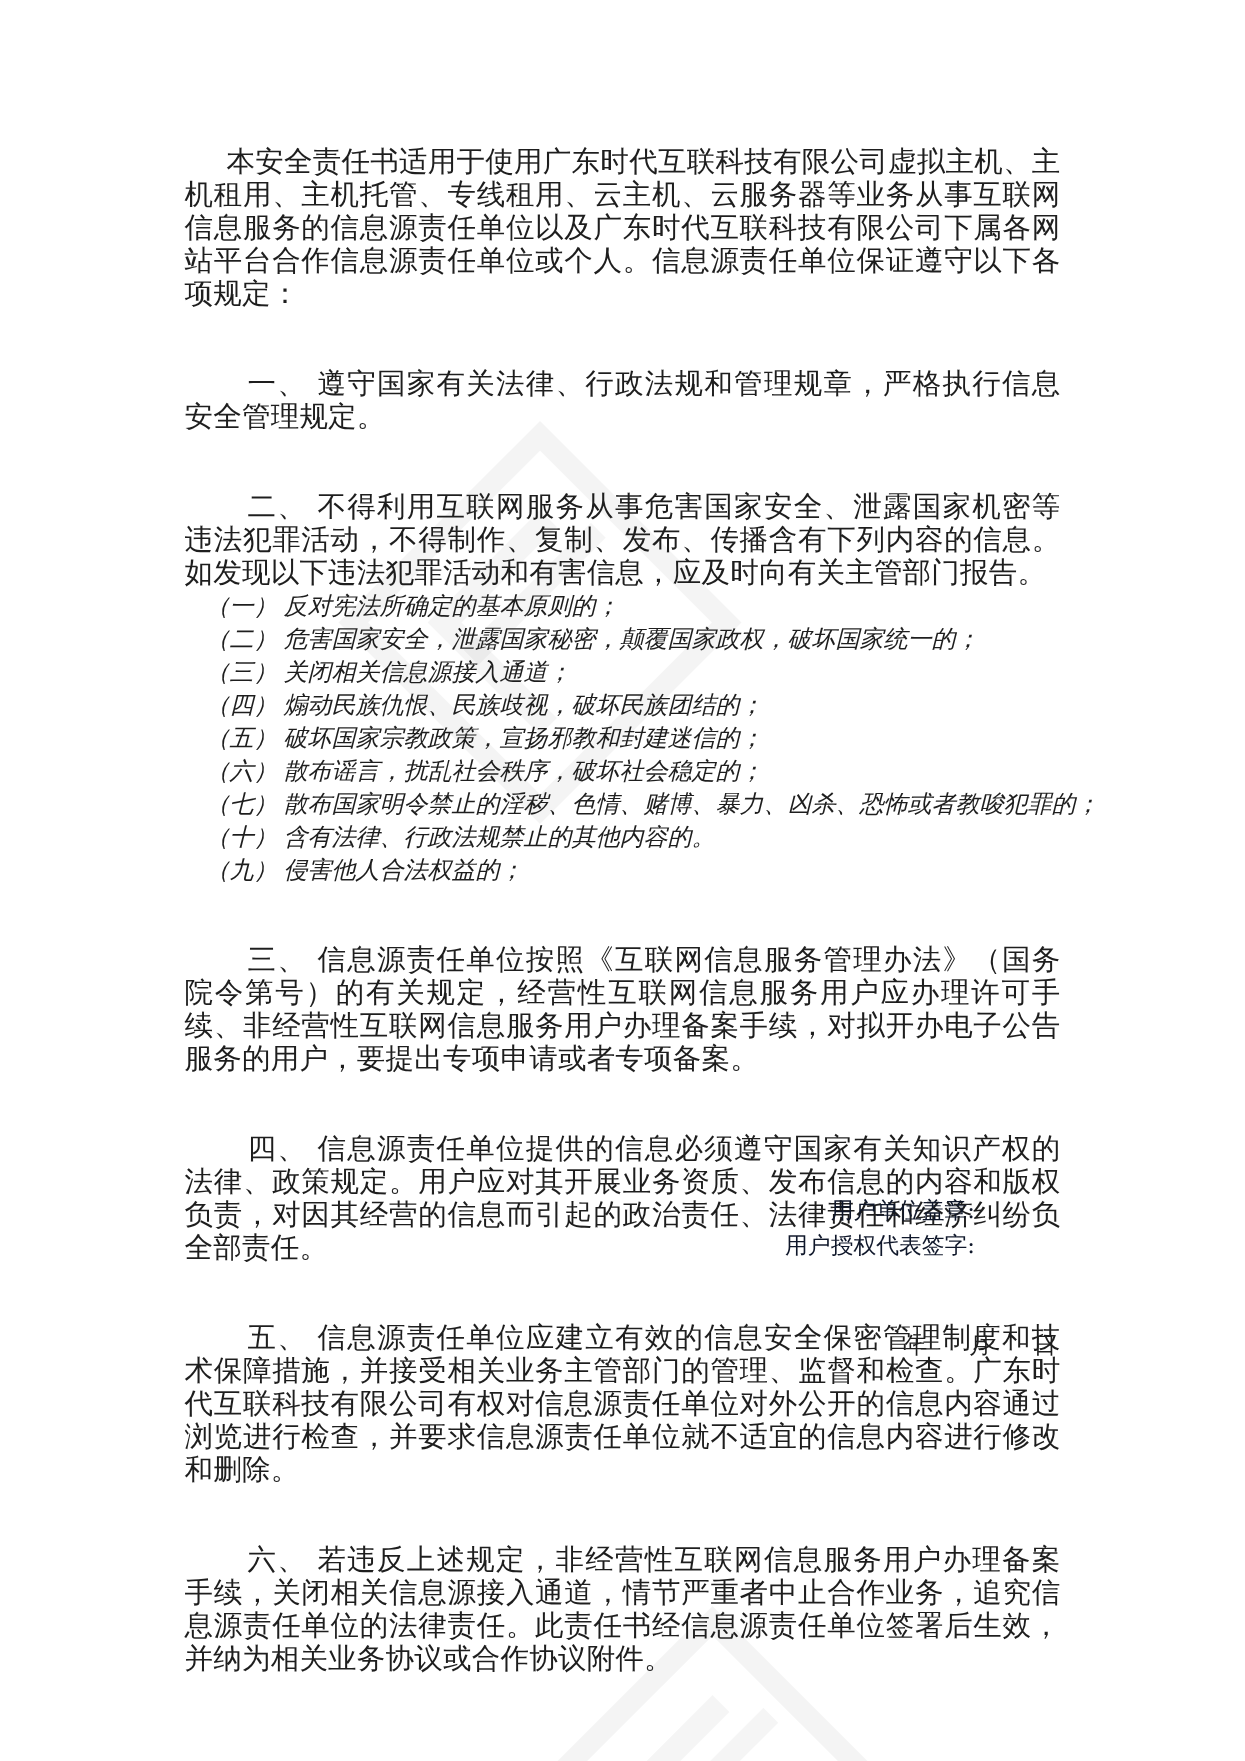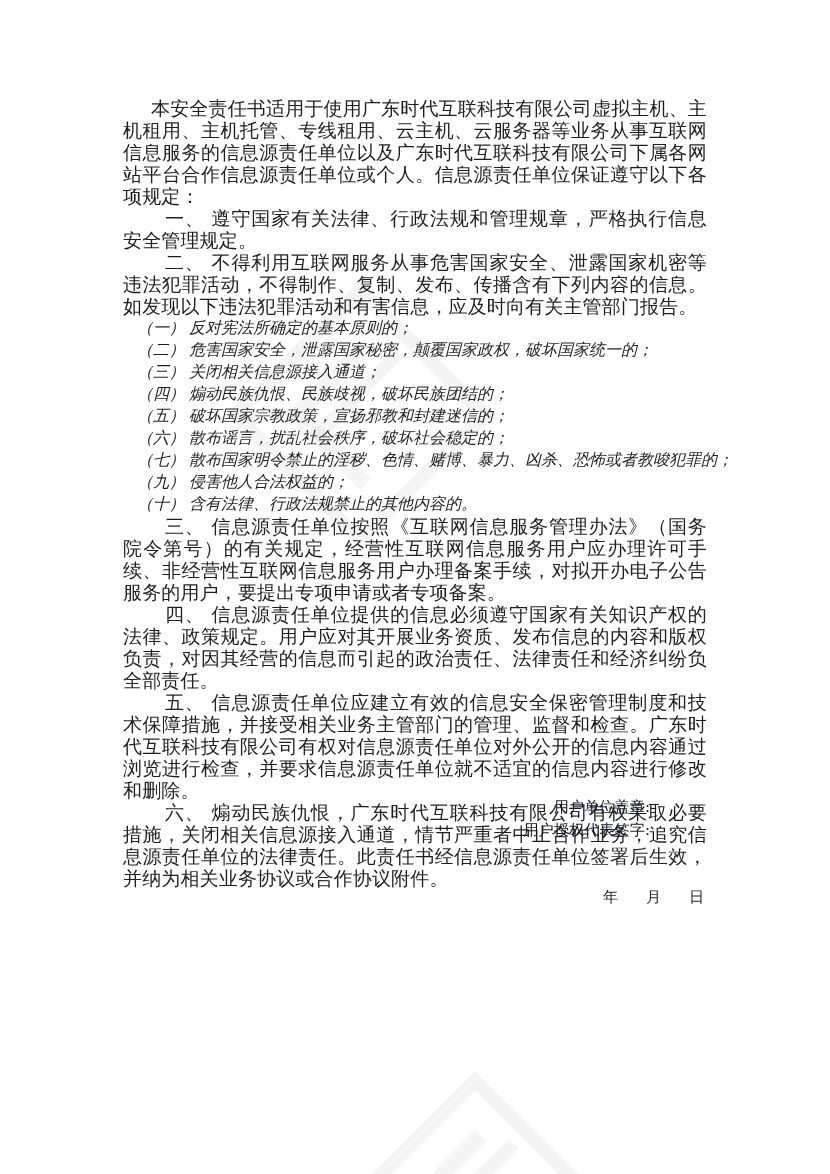--- a/index.html
+++ b/index.html
@@ -51,21 +51,21 @@
     }
     .para {
       margin: 0;
       font-size: 19px;
       line-height: 22px;
       text-align: justify;
       text-justify: inter-character;
       letter-spacing: 0.15px;
     }
     .indent2 { text-indent: 28px; }
-    .indent3 { text-indent: 42px; }
+    .indent3 { text-indent: 42px; margin-top: 38px; }
     .sub-item {
       margin: 0;
       font-size: 16px;
       line-height: 22px;
       padding-left: 14px;
       white-space: nowrap;
       font-style: italic;
     }
     .sub-item .num {
       display: inline-block;
@@ -113,31 +113,31 @@
   <p class="para indent3"><span>二、</span>&nbsp;<span>不得利用互联网服务从事危害国家安全、泄露国家机密等违法犯罪活动，不得制作、复制、发布、传播含有下列内容的信息。如发现以下违法犯罪活动和有害信息，应及时向有关主管部门报告。</span></p>
 
   <div>
     <p class="sub-item"><span class="num">（一）</span><span>反对宪法所确定的基本原则的；</span></p>
     <p class="sub-item"><span class="num">（二）</span><span>危害国家安全，泄露国家秘密，颠覆国家政权，破坏国家统一的；</span></p>
     <p class="sub-item"><span class="num">（三）</span><span>关闭相关信息源接入通道；</span></p>
     <p class="sub-item"><span class="num">（四）</span><span>煽动民族仇恨、民族歧视，破坏民族团结的；</span></p>
     <p class="sub-item"><span class="num">（五）</span><span>破坏国家宗教政策，宣扬邪教和封建迷信的；</span></p>
     <p class="sub-item"><span class="num">（六）</span><span>散布谣言，扰乱社会秩序，破坏社会稳定的；</span></p>
     <p class="sub-item"><span class="num">（七）</span><span>散布国家明令禁止的淫秽、色情、赌博、暴力、凶杀、恐怖或者教唆犯罪的；</span></p>
+    <p class="sub-item"><span class="num">（十）</span><span>含有法律、行政法规禁止的其他内容的。</span></p>
     <p class="sub-item"><span class="num">（九）</span><span>侵害他人合法权益的；</span></p>
-    <p class="sub-item"><span class="num">（十）</span><span>含有法律、行政法规禁止的其他内容的。</span></p>
   </div>
 
   <p class="para indent3"><span>三、</span>&nbsp;<span>信息源责任单位按照《互联网信息服务管理办法》（国务院令第号）的有关规定，经营性互联网信息服务用户应办理许可手续、非经营性互联网信息服务用户办理备案手续，对拟开办电子公告服务的用户，要提出专项申请或者专项备案。</span></p>
 
   <p class="para indent3"><span>四、</span>&nbsp;<span>信息源责任单位提供的信息必须遵守国家有关知识产权的法律、政策规定。用户应对其开展业务资质、发布信息的内容和版权负责，对因其经营的信息而引起的政治责任、法律责任和经济纠纷负全部责任。</span></p>
 
   <p class="para indent3"><span>五、</span>&nbsp;<span>信息源责任单位应建立有效的信息安全保密管理制度和技术保障措施，并接受相关业务主管部门的管理、监督和检查。广东时代互联科技有限公司有权对信息源责任单位对外公开的信息内容通过浏览进行检查，并要求信息源责任单位就不适宜的信息内容进行修改和删除。</span></p>
 
-  <p class="para indent3"><span>六、</span>&nbsp;<span>煽动民族仇恨，广东时代互联科技有限公司有权采取必要措施，关闭相关信息源接入通道，情节严重者中止合作业务，追究信息源责任单位的法律责任。此责任书经信息源责任单位签署后生效，并纳为相关业务协议或合作协议附件。</span></p>
+  <p class="para indent3"><span>六、</span>&nbsp;<span>若违反上述规定，非经营性互联网信息服务用户办理备案手续，关闭相关信息源接入通道，情节严重者中止合作业务，追究信息源责任单位的法律责任。此责任书经信息源责任单位签署后生效，并纳为相关业务协议或合作协议附件。</span></p>
 </div>
 
 <div class="signature" id="sig-block">
   <div class="sig-line">用户单位盖章:</div>
   <div class="sig-line">用户授权代表签字:</div>
 </div>
 
 <div class="date-line">
   <span class="d-year">年</span><span class="d-month">月</span><span class="d-day">日</span>
 </div>

